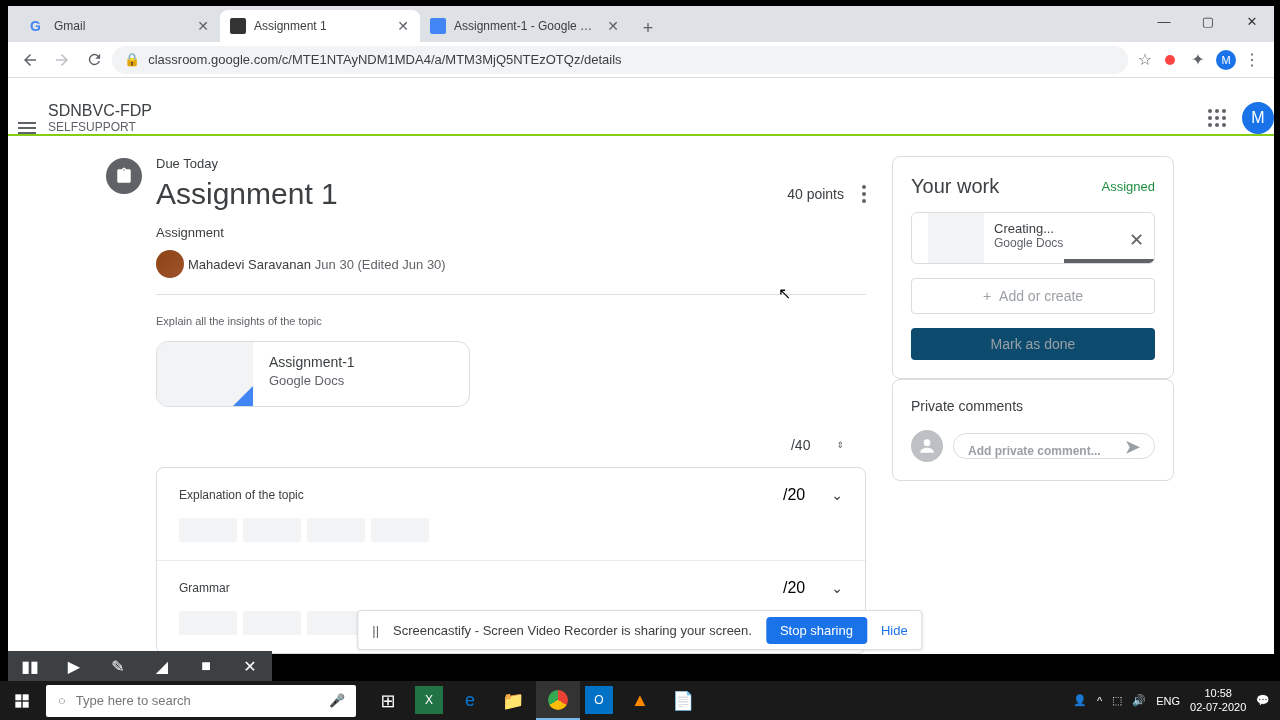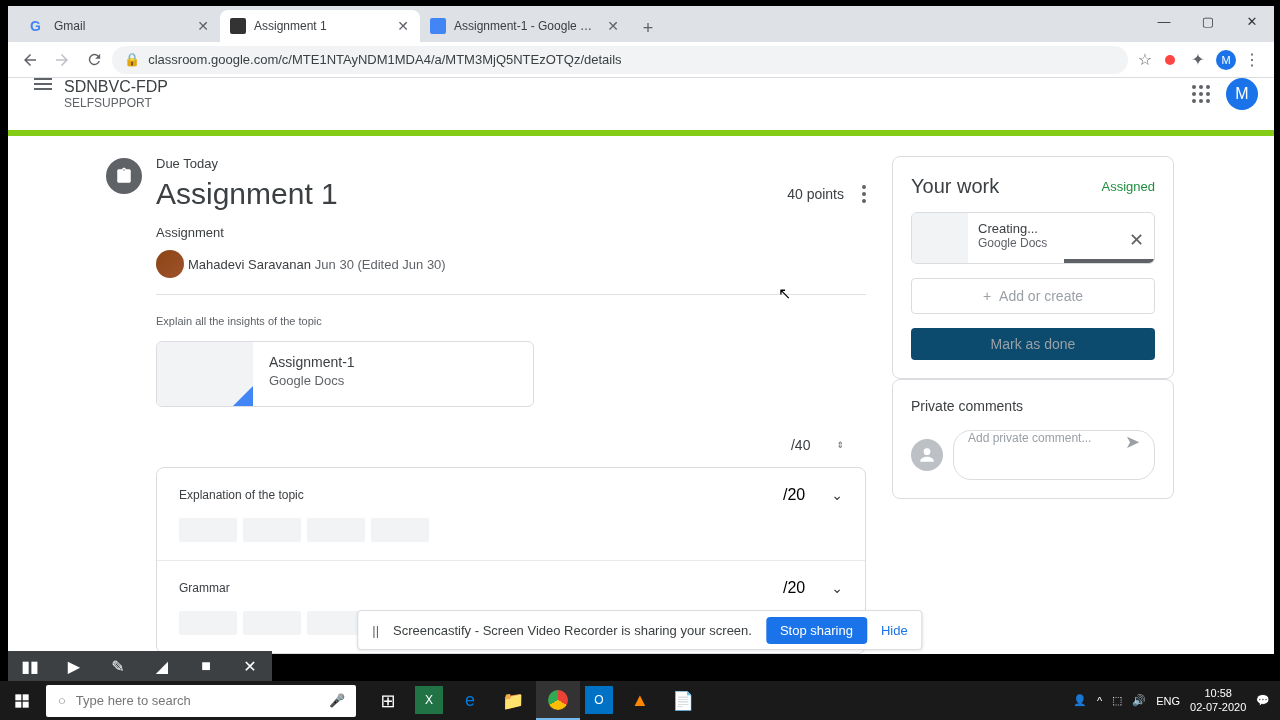--- a/index.html
+++ b/index.html
@@ -15,21 +15,21 @@
 .winctrl { position: absolute; right: 0; top: 0; display: flex; }
 .winctrl div { width: 44px; height: 30px; display: flex; align-items: center; justify-content: center; color: #333; font-size: 13px; }
 .addrbar { height: 36px; background: #fff; display: flex; align-items: center; padding: 0 8px; gap: 4px; border-bottom: 1px solid #dadce0; }
 .navbtn { width: 28px; height: 28px; display: flex; align-items: center; justify-content: center; color: #5f6368; }
 .navbtn.disabled { color: #bdc1c6; }
 .addrfield { flex: 1; height: 28px; background: #f1f3f4; border-radius: 14px; display: flex; align-items: center; padding: 0 12px; gap: 8px; font-size: 13px; color: #3c4043; }
 .addrfield .lock { color: #5f6368; }
 .ext { display: flex; gap: 8px; align-items: center; padding: 0 6px; }
 .ext-icon { width: 20px; height: 20px; display: flex; align-items: center; justify-content: center; }
 .avatar-top { width: 20px; height: 20px; border-radius: 50%; background: #1a73e8; color: #fff; font-size: 11px; display: flex; align-items: center; justify-content: center; font-weight: 500; }
-.classroom-hdr { height: 58px; border-bottom: 6px solid #84cc16; display: flex; align-items: flex-start; padding: 0 16px; }
+.classroom-hdr { height: 58px; border-bottom: 2px solid #84cc16; display: flex; align-items: flex-end; padding: 0 0; }
 .menu-icon { width: 40px; display: flex; flex-direction: column; gap: 3px; padding: 0 10px; }
 .menu-icon span { height: 2px; background: #5f6368; width: 18px; }
 .class-info { flex: 1; }
 .class-title { font-size: 16px; color: #3c4043; }
 .class-sub { font-size: 12px; color: #5f6368; }
 .hdr-right { display: flex; gap: 16px; align-items: center; }
 .apps-grid { display: grid; grid-template-columns: repeat(3, 4px); grid-template-rows: repeat(3, 4px); gap: 3px; }
 .apps-grid span { background: #5f6368; border-radius: 50%; }
 .avatar-hdr { width: 32px; height: 32px; border-radius: 50%; background: #1a73e8; color: #fff; display: flex; align-items: center; justify-content: center; font-weight: 500; }
 .content { display: flex; padding: 20px 0 0 98px; gap: 26px; }
@@ -44,21 +44,21 @@
 .points-wrap { display: flex; align-items: center; gap: 18px; }
 .points { font-size: 14px; color: #3c4043; }
 .more-dots { display: flex; flex-direction: column; gap: 3px; }
 .more-dots span { width: 4px; height: 4px; background: #5f6368; border-radius: 50%; }
 .subtype { font-size: 13px; color: #3c4043; margin: 14px 0 10px 50px; }
 .author-row { display: flex; align-items: center; gap: 4px; margin-left: 50px; padding-bottom: 16px; border-bottom: 1px solid #e0e0e0; }
 .author-av { width: 28px; height: 28px; border-radius: 50%; background: linear-gradient(135deg, #8b4513, #a0522d); }
 .author-name { font-size: 13px; color: #3c4043; }
 .post-date { font-size: 13px; color: #5f6368; }
 .desc { font-size: 11px; color: #5f6368; margin: 20px 0 14px 50px; }
-.attach { margin-left: 50px; border: 1px solid #dadce0; border-radius: 6px; width: 378px; height: 66px; display: flex; overflow: hidden; }
+.attach { margin-left: 50px; border: 1px solid #dadce0; border-radius: 12px; width: 314px; height: 66px; display: flex; overflow: hidden; }
 .attach-thumb { width: 96px; background: #f1f3f4; position: relative; }
 .attach-thumb::after { content: ''; position: absolute; bottom: 0; right: 0; border: 10px solid transparent; border-right-color: #4285f4; border-bottom-color: #4285f4; }
 .attach-info { padding: 12px 16px; }
 .attach-name { font-size: 14px; color: #3c4043; margin-bottom: 3px; }
 .attach-type { font-size: 13px; color: #5f6368; }
 .score-row { display: flex; justify-content: flex-end; align-items: center; gap: 26px; margin-top: 30px; padding-right: 22px; }
 .score-val { font-size: 14px; color: #3c4043; }
 .sort-icon { display: flex; flex-direction: column; gap: 1px; font-size: 9px; color: #5f6368; }
 .rubric { margin-top: 14px; margin-left: 50px; border: 1px solid #dadce0; border-radius: 8px; }
 .rubric-row { padding: 18px 22px; border-bottom: 1px solid #e8eaed; }
@@ -67,32 +67,32 @@
 .rubric-title { font-size: 12px; color: #3c4043; }
 .rubric-right { display: flex; align-items: center; gap: 26px; }
 .chevron { font-size: 14px; color: #3c4043; }
 .rubric-boxes { display: flex; gap: 6px; margin-top: 14px; }
 .rubric-box { width: 58px; height: 24px; background: #f1f3f4; border-radius: 2px; }
 .side { width: 282px; }
 .card { border: 1px solid #dadce0; border-radius: 8px; padding: 18px; }
 .card-hdr { display: flex; justify-content: space-between; align-items: center; margin-bottom: 14px; }
 .card-title { font-size: 20px; color: #3c4043; }
 .status-assigned { font-size: 13px; color: #1e8e3e; font-weight: 500; }
-.work-item { border: 1px solid #dadce0; border-radius: 6px; display: flex; height: 52px; overflow: hidden; position: relative; margin-bottom: 14px; }
+.work-item { border: 1px solid #dadce0; border-radius: 6px; display: flex; height: 52px; overflow: hidden; position: relative; margin-bottom: 14px; padding-left: 16px; }
 .work-thumb { width: 56px; background: #f1f3f4; }
 .work-info { padding: 8px 10px; flex: 1; }
 .work-name { font-size: 13px; color: #3c4043; font-weight: 500; }
 .work-type { font-size: 12px; color: #5f6368; }
 .work-close { position: absolute; right: 10px; top: 16px; color: #5f6368; font-size: 18px; }
 .work-bar { position: absolute; bottom: 0; right: 0; height: 4px; width: 90px; background: #5f6368; }
 .btn-outline { border: 1px solid #dadce0; border-radius: 4px; height: 36px; display: flex; align-items: center; justify-content: center; gap: 8px; font-size: 14px; color: #9aa0a6; margin-bottom: 14px; }
 .btn-gray { background: #0c4a6e; border-radius: 4px; height: 32px; display: flex; align-items: center; justify-content: center; font-size: 14px; color: #9aa0a6; }
 .comment-row { display: flex; gap: 10px; align-items: center; }
 .comment-av { width: 32px; height: 32px; border-radius: 50%; background: #bdc1c6; display: flex; align-items: center; justify-content: center; }
-.comment-input { flex: 1; border: 1px solid #dadce0; border-radius: 18px; height: 50px; display: flex; align-items: flex-start; padding: 0 14px; font-size: 12px; color: #9aa0a6; }
+.comment-input { flex: 1; border: 1px solid #dadce0; border-radius: 18px; height: 26px; display: flex; align-items: flex-end; padding: 0 14px; font-size: 12px; color: #9aa0a6; font-weight: bold; }
 .send-icon { color: #9aa0a6; font-size: 18px; transform: rotate(0deg); }
 .share-banner { position: absolute; bottom: 70px; left: 50%; transform: translateX(-50%); background: #fff; border: 1px solid #dadce0; border-radius: 4px; box-shadow: 0 1px 3px rgba(0,0,0,0.1); height: 40px; display: flex; align-items: center; padding: 0 14px; gap: 14px; font-size: 13px; }
 .share-text { color: #3c4043; }
 .btn-blue { background: #1a73e8; color: #fff; padding: 6px 14px; border-radius: 4px; font-size: 13px; }
 .btn-hide { color: #1a73e8; font-size: 13px; }
 .recorder { position: absolute; bottom: 39px; left: 8px; background: #3c4043; height: 30px; display: flex; align-items: center; }
 .recorder div { width: 44px; height: 30px; display: flex; align-items: center; justify-content: center; color: #fff; font-size: 16px; }
 .taskbar { position: absolute; bottom: 0; left: 0; right: 0; height: 39px; background: #1a1a1a; display: flex; align-items: center; }
 .task-start { width: 44px; height: 39px; display: flex; align-items: center; justify-content: center; }
 .task-search { background: #fff; height: 32px; width: 310px; border-radius: 2px; display: flex; align-items: center; padding: 0 12px; gap: 10px; font-size: 13px; color: #767676; margin-left: 2px; position: relative; }

